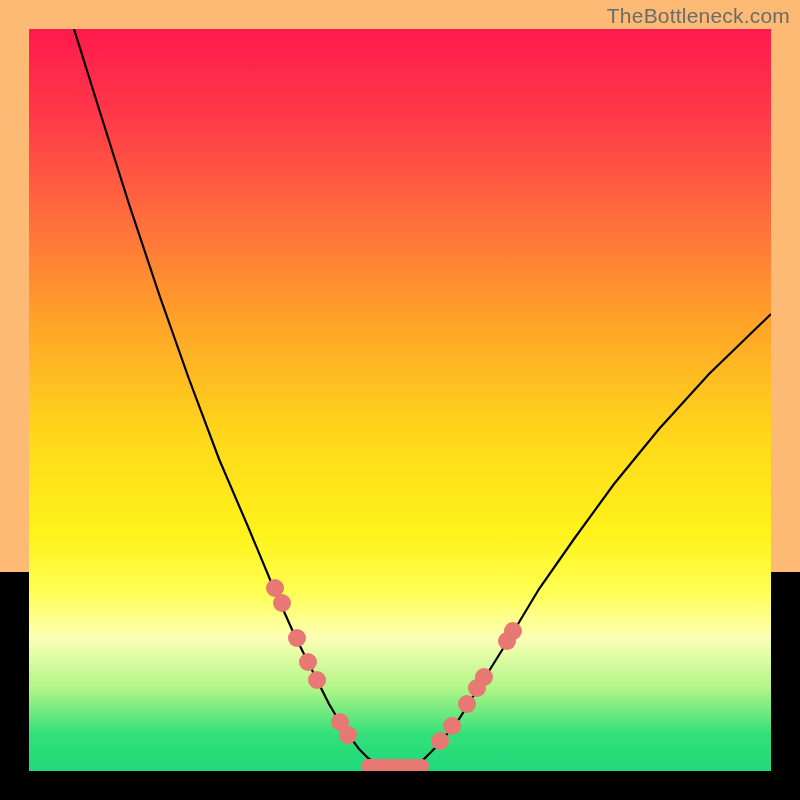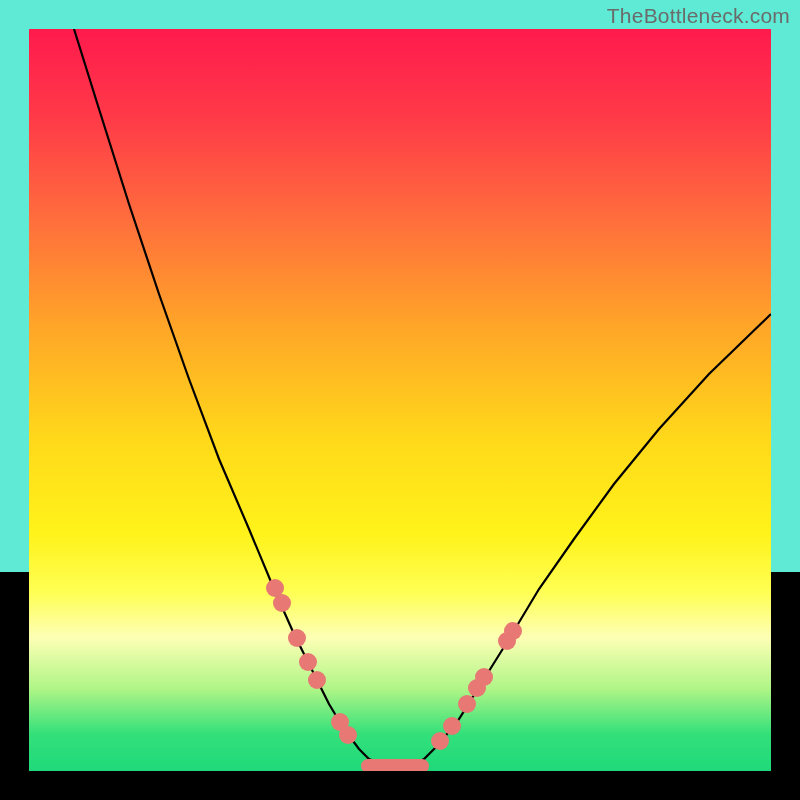--- a/index.html
+++ b/index.html
@@ -10,21 +10,21 @@
     overflow: hidden;
     background: #000;
     font-family: Arial, Helvetica, sans-serif;
   }
   .frame {
     position: absolute;
     top: 0;
     left: 0;
     width: 800px;
     height: 572px;
-    background: #5eead4;
+    background: #fdba74;
   }
   .plot-area {
     position: absolute;
     top: 29px;
     left: 29px;
     width: 742px;
     height: 742px;
     overflow: hidden;
   }
   .gradient {

